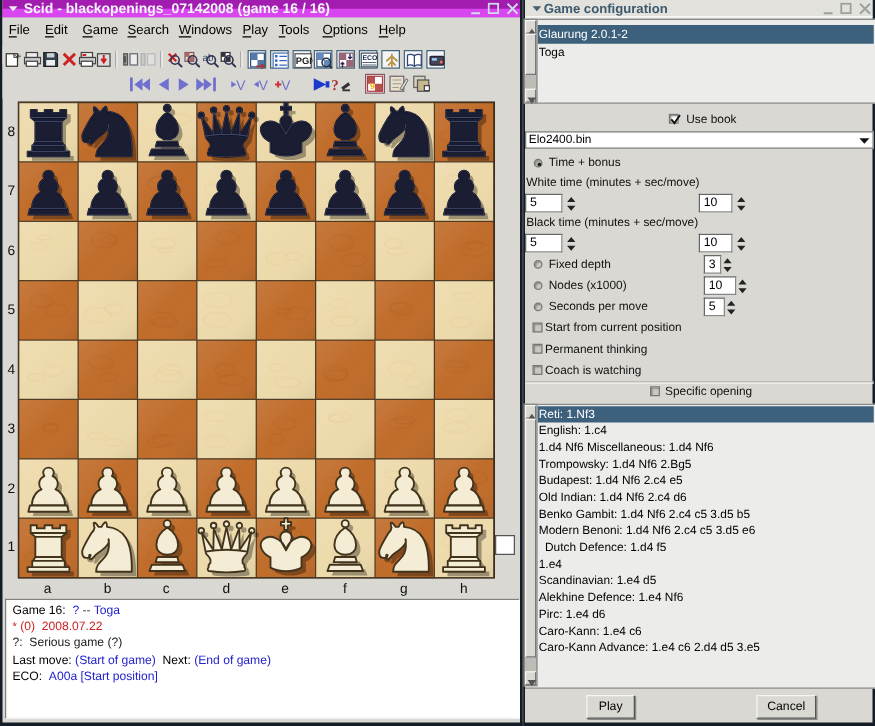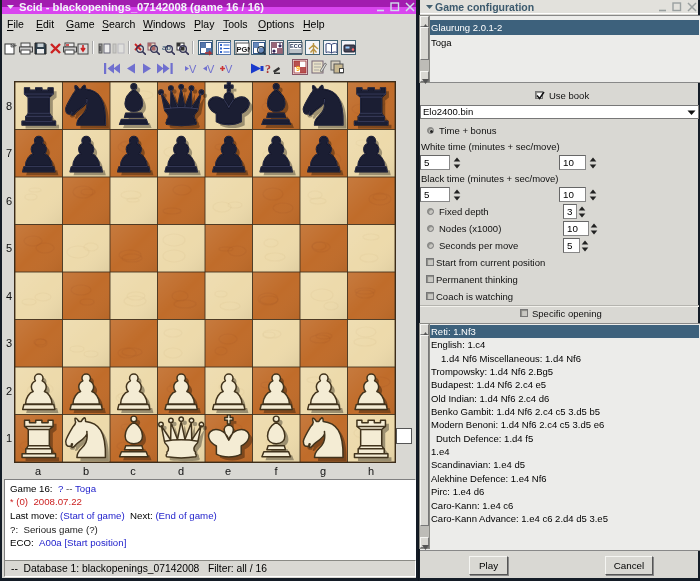--- a/index.html
+++ b/index.html
@@ -575,25 +575,24 @@
     <div style="position:absolute;left:126px;top:465px;width:10px;text-align:center;font-size:11px;color:#111">c</div>
     <div style="position:absolute;left:174px;top:465px;width:10px;text-align:center;font-size:11px;color:#111">d</div>
     <div style="position:absolute;left:221px;top:465px;width:10px;text-align:center;font-size:11px;color:#111">e</div>
     <div style="position:absolute;left:269px;top:465px;width:10px;text-align:center;font-size:11px;color:#111">f</div>
     <div style="position:absolute;left:316px;top:465px;width:10px;text-align:center;font-size:11px;color:#111">g</div>
     <div style="position:absolute;left:364px;top:465px;width:10px;text-align:center;font-size:11px;color:#111">h</div>
 <div style="position:absolute;left:394px;top:428px;width:16px;height:16px;background:#fff;border:1px solid #555"></div>
 <div style="position:absolute;left:2px;top:479px;width:412px;height:96px;background:#fff;border:1px solid #808080;border-right-color:#fff;border-bottom-color:#f0f0f0;font-size:9.7px;line-height:13.2px;padding:2px 0 0 5px;color:#000">
 <div>Game 16:&nbsp; <span style="color:#2222cc">?</span> <span style="color:#444">--</span> <span style="color:#2222cc">Toga</span></div>
 <div style="color:#cc2222"><span style="font-size:9px">*</span> (0) &nbsp;2008.07.22</div>
+<div style="color:#222">?: &nbsp;Serious game (?)</div>
 <div>Last move: <span style="color:#2222cc">(Start of game)</span> &nbsp;Next: <span style="color:#2222cc">(End of game)</span></div>
-<div style="color:#222">?: &nbsp;Serious game (?)</div>
 <div>ECO: &nbsp;<span style="color:#2222cc">A00a [Start position]</span></div>
 </div>
-<div style="position:absolute;left:2px;top:560px;width:412px;height:17px;background:#d9d8d3;border:1px solid #8a8a85;border-right-color:#fff;border-bottom-color:#fff;font-size:10.3px;color:#000;line-height:15px;padding-left:6px">--&nbsp; Database 1: blackopenings_07142008 &nbsp;&nbsp;Filter: all / 16</div>
 </div>
 <div class="win" style="left:419px;top:0;width:281px;height:581px;border-left:1px solid #141c26;border-right:2px solid #141c26;border-bottom:3px solid #141c26">
 <div class="tb" style="background:#e2e1dc;border-bottom:1px solid #fff">
       <svg width="10" height="14" style="position:absolute;left:5px;top:0">
         <path d="M1,5 l7,0 l-3.5,4 z" fill="#44606f"></path>
       </svg>
       <div style="position:absolute;left:15px;top:1px;font-size:10.5px;font-weight:bold;color:#3c5a6e">Game configuration</div>
       <svg width="46" height="14" style="position:absolute;left:237px;top:0px">
         <path d="M2,10.5 l7,0" stroke="#9aA0a0" stroke-width="1.6"></path>
         <rect x="16" y="3" width="7.5" height="7.5" fill="none" stroke="#9aA0a0" stroke-width="1.4"></rect>
@@ -673,21 +672,21 @@
 <div class="check" style="left:6px;top:275px"></div>
 <div class="lbl" style="left:16px;top:274px">Permanent thinking</div>
 <div class="check" style="left:6px;top:292px"></div>
 <div class="lbl" style="left:16px;top:291px">Coach is watching</div>
 <div style="position:absolute;left:0;top:305px;width:279px;border-top:1px solid #b5b4af;border-bottom:1px solid #f2f1ec"></div>
 <div class="check" style="left:100px;top:309px"></div>
 <div class="lbl" style="left:112px;top:308px">Specific opening</div>
 <div style="position:absolute;left:0;top:323px;width:281px;height:228px;background:#ececea;border:1px solid #888;border-left:none">
 <div style="position:absolute;left:10px;top:1px;width:269px;height:13.4px;background:#3d617c;color:#fff;font-size:9.5px;line-height:13.4px;padding-left:1px">Reti: 1.Nf3</div>
 <div style="position:absolute;left:10px;top:14px;width:269px;height:13.4px;color:#000;font-size:9.5px;line-height:13.4px;padding-left:1px">English: 1.c4</div>
-<div style="position:absolute;left:10px;top:28px;width:250px;height:13.4px;color:#000;font-size:9.5px;line-height:13.4px;padding-left:11px">1.d4 Nf6 Miscellaneous: 1.d4 Nf6</div>
+<div style="position:absolute;left:10px;top:28px;width:250px;height:13.4px;color:#000;font-size:9.5px;line-height:13.4px;padding-left:1px">1.d4 Nf6 Miscellaneous: 1.d4 Nf6</div>
 <div style="position:absolute;left:10px;top:41px;width:269px;height:13.4px;color:#000;font-size:9.5px;line-height:13.4px;padding-left:1px">Trompowsky: 1.d4 Nf6 2.Bg5</div>
 <div style="position:absolute;left:10px;top:54px;width:269px;height:13.4px;color:#000;font-size:9.5px;line-height:13.4px;padding-left:1px">Budapest: 1.d4 Nf6 2.c4 e5</div>
 <div style="position:absolute;left:10px;top:68px;width:269px;height:13.4px;color:#000;font-size:9.5px;line-height:13.4px;padding-left:1px">Old Indian: 1.d4 Nf6 2.c4 d6</div>
 <div style="position:absolute;left:10px;top:81px;width:269px;height:13.4px;color:#000;font-size:9.5px;line-height:13.4px;padding-left:1px">Benko Gambit: 1.d4 Nf6 2.c4 c5 3.d5 b5</div>
 <div style="position:absolute;left:10px;top:94px;width:269px;height:13.4px;color:#000;font-size:9.5px;line-height:13.4px;padding-left:1px">Modern Benoni: 1.d4 Nf6 2.c4 c5 3.d5 e6</div>
 <div style="position:absolute;left:10px;top:108px;width:234px;height:13.4px;color:#000;font-size:9.5px;line-height:13.4px;padding-left:6px">Dutch Defence: 1.d4 f5</div>
 <div style="position:absolute;left:10px;top:121px;width:269px;height:13.4px;color:#000;font-size:9.5px;line-height:13.4px;padding-left:1px">1.e4</div>
 <div style="position:absolute;left:10px;top:134px;width:269px;height:13.4px;color:#000;font-size:9.5px;line-height:13.4px;padding-left:1px">Scandinavian: 1.e4 d5</div>
 <div style="position:absolute;left:10px;top:148px;width:269px;height:13.4px;color:#000;font-size:9.5px;line-height:13.4px;padding-left:1px">Alekhine Defence: 1.e4 Nf6</div>
 <div style="position:absolute;left:10px;top:161px;width:269px;height:13.4px;color:#000;font-size:9.5px;line-height:13.4px;padding-left:1px">Pirc: 1.e4 d6</div>

